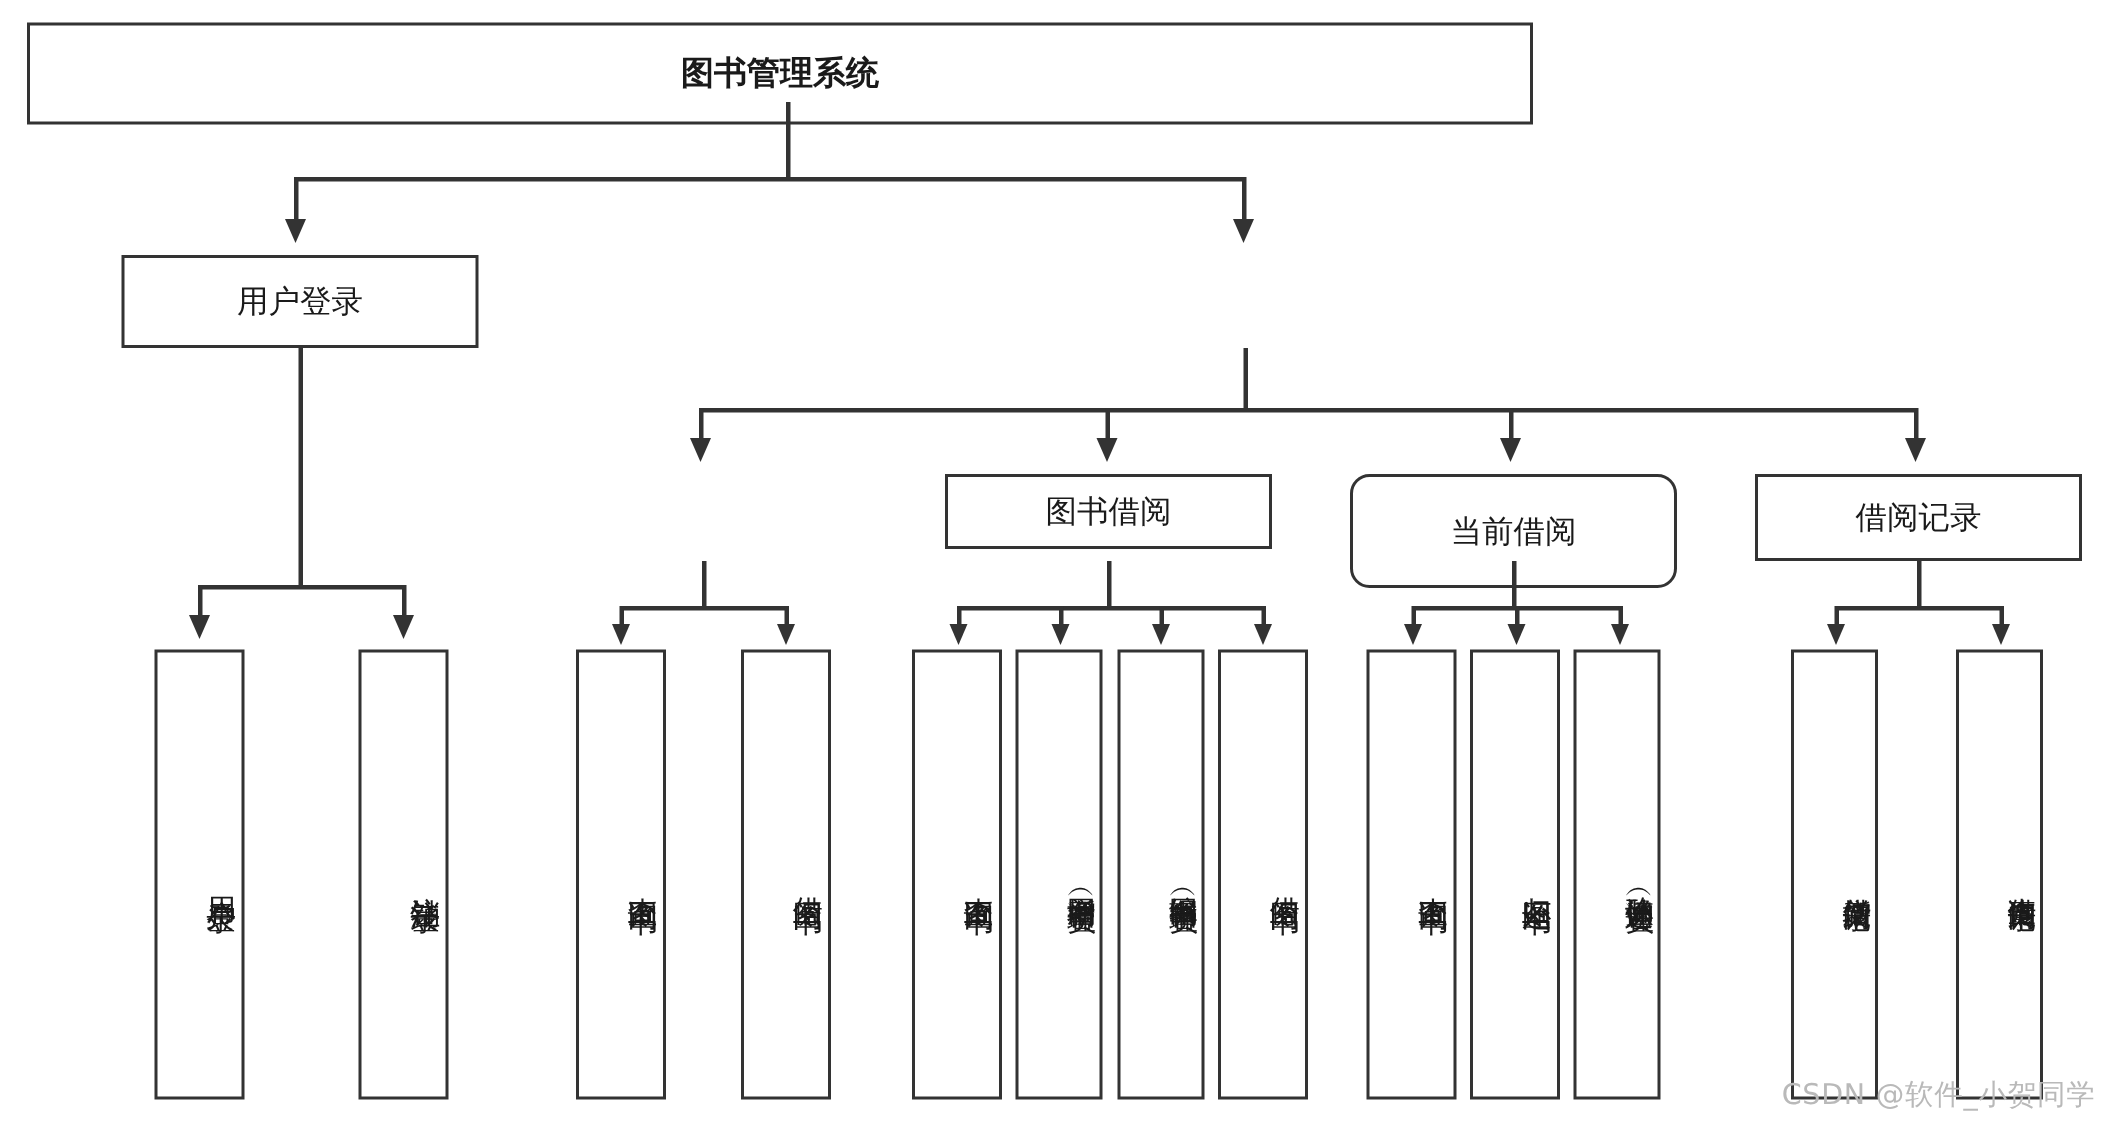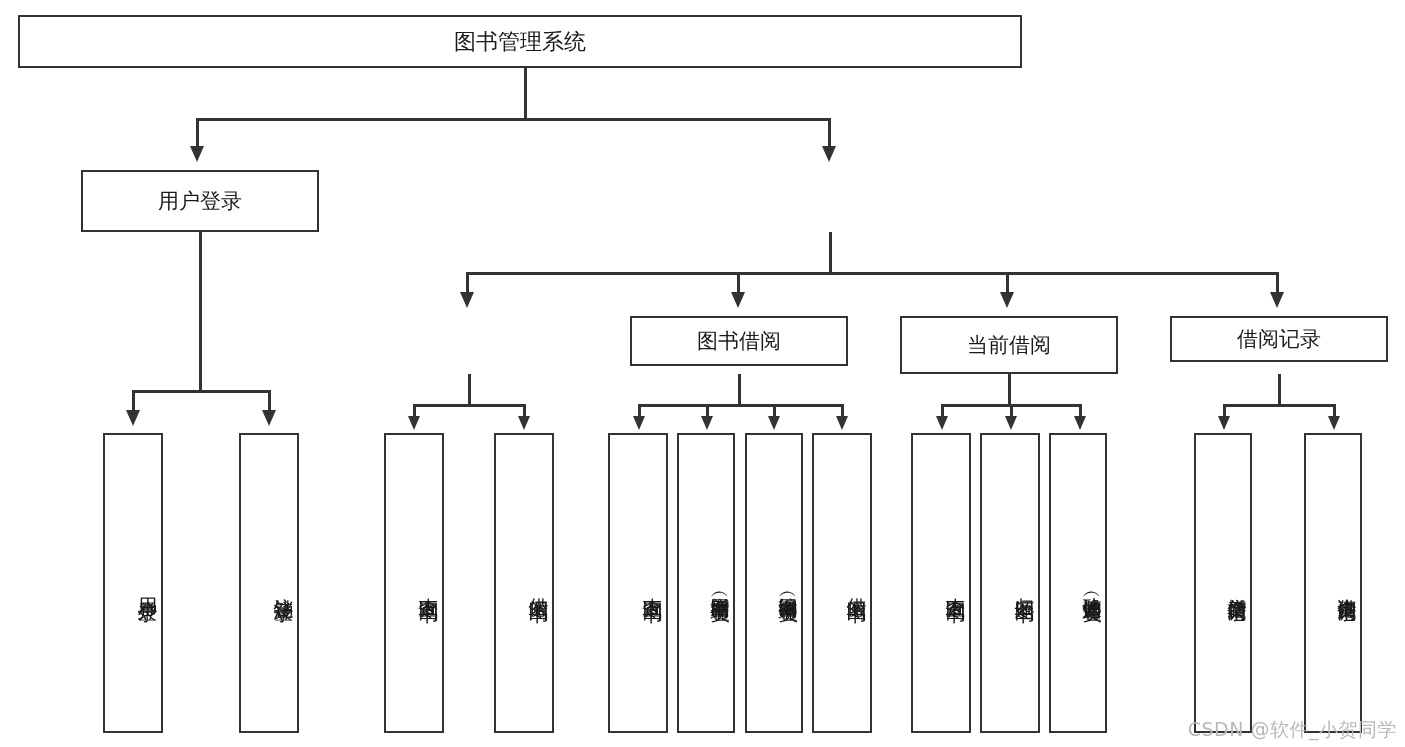--- a/index.html
+++ b/index.html
@@ -84,21 +84,21 @@
     color: #b9b9b9;
     white-space: nowrap;
     letter-spacing: 0.5px;
   }
 </style>
 </head>
 <body>
 
 <div id="canvas">
 
-  <div class="node root" style="left:18px; top:15px; width:1004px; height:53px;">
+  <div class="node root" style="left:18px; top:15px; width:1004px; height:68px;font-weight:bold;">
     <span>图书管理系统</span>
   </div>
 
   <div class="ln v" style="left:524px; top:68px; width:2.5px; height:52px;"></div>
 
   <div class="ln h" style="left:197px; top:118px; width:633px; height:3px;"></div>
 
   <div class="ln v" style="left:196px; top:118px; height:30px;"></div>
   <div class="arrow" style="left:190px; top:146px;"></div>
 
@@ -128,24 +128,24 @@
 
   <div class="ln v" style="left:1006px; top:272px; height:22px;"></div>
   <div class="arrow" style="left:1000px; top:292px;"></div>
 
   <div class="ln v" style="left:1276px; top:272px; height:22px;"></div>
   <div class="arrow" style="left:1270px; top:292px;"></div>
 
   <div class="node lvl2" style="left:630px; top:316px; width:218px; height:50px;">
     <span>图书借阅</span>
   </div>
-  <div class="node lvl2" style="left:900px; top:316px; width:218px; height:58px;">
+  <div class="node lvl2" style="left:900px; top:316px; width:218px; height:76px;border-radius:13px;">
     <span>当前借阅</span>
   </div>
-  <div class="node lvl2" style="left:1170px; top:316px; width:218px; height:46px;">
+  <div class="node lvl2" style="left:1170px; top:316px; width:218px; height:58px;">
     <span>借阅记录</span>
   </div>
 
   <div class="ln v" style="left:468px; top:374px; height:32px;"></div>
   <div class="ln h" style="left:414px; top:404px; width:110px; height:3px;"></div>
   <div class="ln v" style="left:413px; top:404px; height:14px;"></div>
   <div class="arrow small" style="left:408px; top:416px;"></div>
   <div class="ln v" style="left:523px; top:404px; height:14px;"></div>
   <div class="arrow small" style="left:518px; top:416px;"></div>
 

